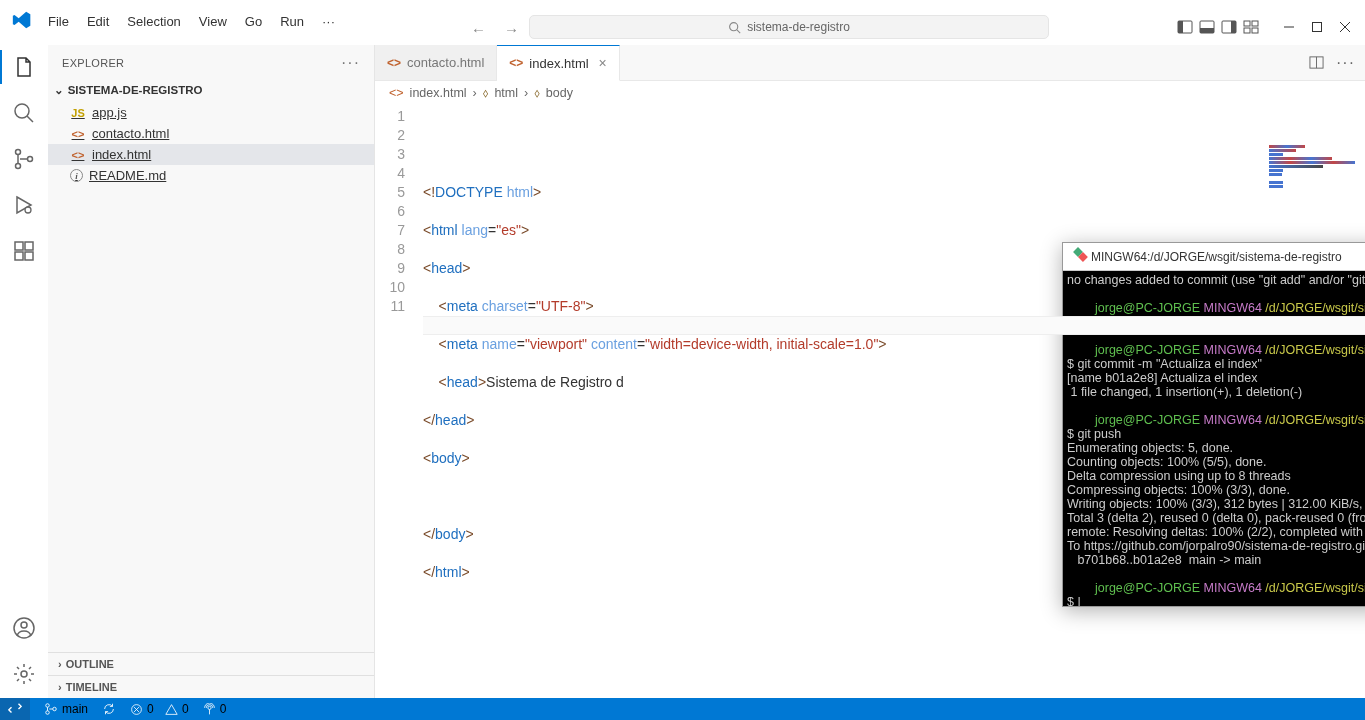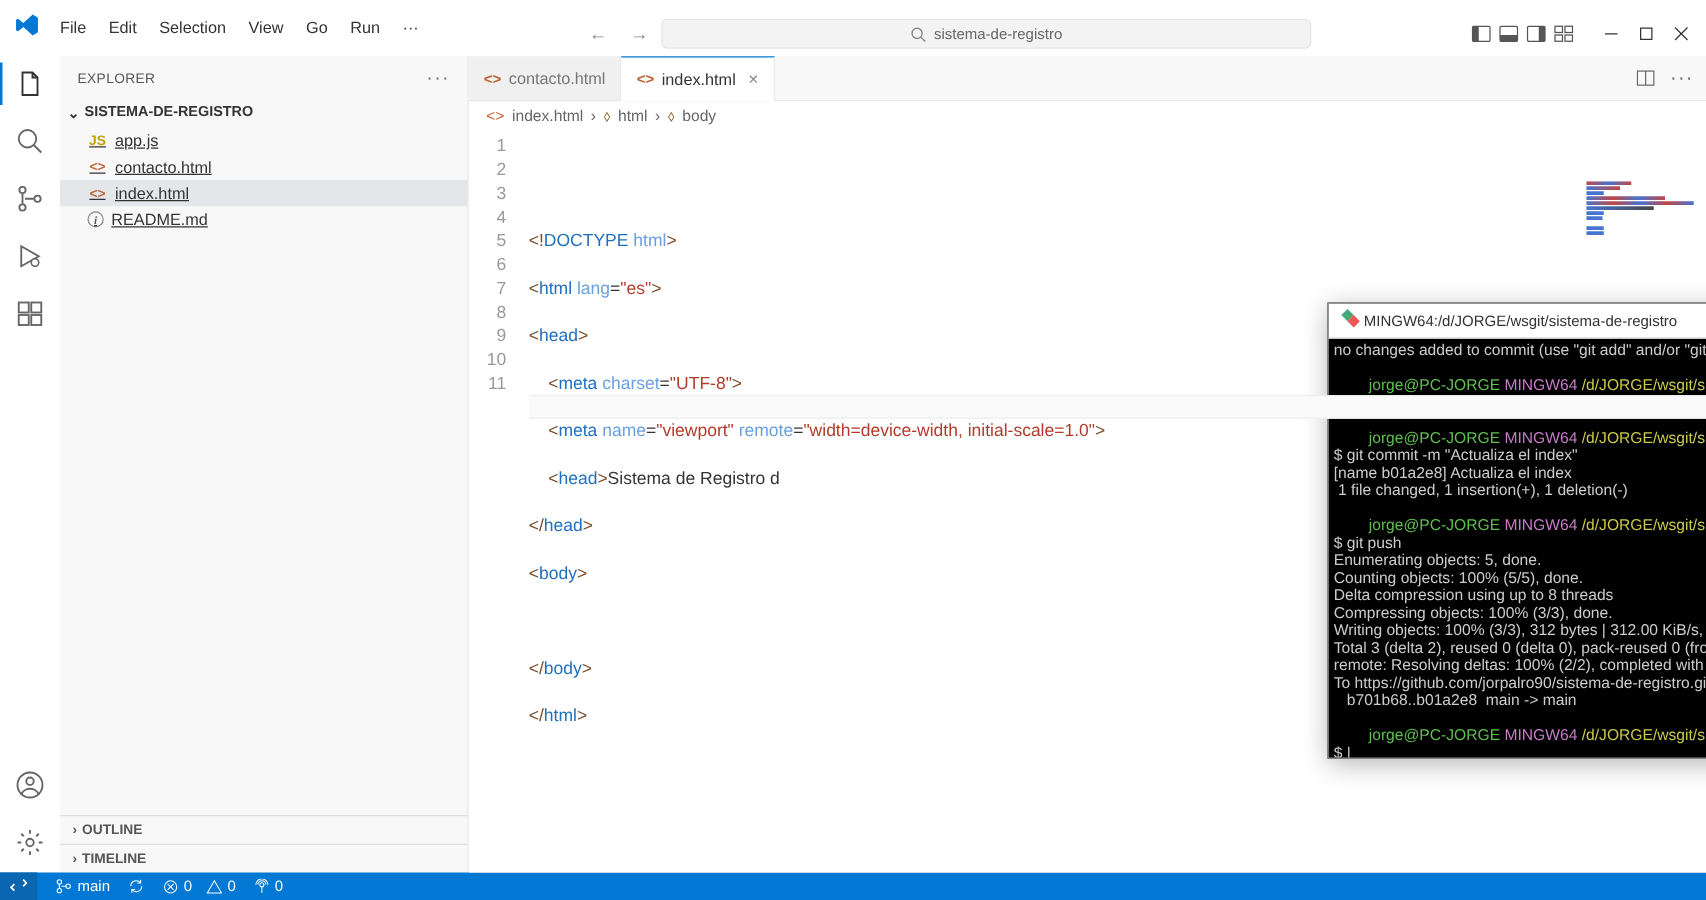--- a/index.html
+++ b/index.html
@@ -74,21 +74,21 @@
 .term-title { height:28px; background:#fff; display:flex; align-items:center; padding:0 8px; color:#333; font-size:12px; border-bottom:1px solid #ccc;}
 .term-title .tlogo { width:14px; height:14px; margin-right:6px; transform:rotate(45deg); display:inline-block;}
 .term-title .tlogo::before { content:""; display:block; width:7px; height:7px; background:#4a7; float:left;}
 .term-title .tlogo::after { content:""; display:block; width:7px; height:7px; background:#e55; float:left;}
 .term-body { flex:1; padding:2px 4px; overflow:hidden; color:#ccc; white-space:pre;}
 .tg { color:#5fbf4f;padding-left:28px;}
 .tp { color:#c77bc9;}
 .ty { color:#c9c94a;}
 
 
-.statusbar { height:22px; background:#0078d4; color:#ffffff; display:flex; align-items:center; font-size:12px; padding:4px 8px; gap:12px;}
+.statusbar { height:22px; background:#0078d4; color:#000000; display:flex; align-items:center; font-size:12px; padding:4px 8px; gap:12px;}
 .statusbar .sb-left { display:flex; align-items:center; gap:14px;}
 .statusbar .sb-remote { background:#0a66b0; margin-left:-8px; padding:0 8px; height:22px; display:flex; align-items:center;}
 .statusbar .sb-right { margin-left:auto; display:flex; align-items:center; gap:14px;}
 .si { display:flex; align-items:center; gap:4px; cursor:pointer;}
 </style>
 </head>
 <body>
 
 <div class="app">
 
@@ -287,21 +287,21 @@
             <div>9</div>
             <div>10</div>
             <div>11</div>
           </div>
         <div class="code-lines">
           <div class="hl-line"></div>
 <div><span class="t-brkt">&lt;!</span><span class="t-doctype">DOCTYPE</span> <span class="t-attr">html</span><span class="t-brkt">&gt;</span></div>
 <div><span class="t-brkt">&lt;</span><span class="t-tag">html</span> <span class="t-attr">lang</span>=<span class="t-val">"es"</span><span class="t-brkt">&gt;</span></div>
 <div><span class="t-brkt">&lt;</span><span class="t-tag">head</span><span class="t-brkt">&gt;</span></div>
 <div>    <span class="t-brkt">&lt;</span><span class="t-tag">meta</span> <span class="t-attr">charset</span>=<span class="t-val">"UTF-8"</span><span class="t-brkt">&gt;</span></div>
-<div>    <span class="t-brkt">&lt;</span><span class="t-tag">meta</span> <span class="t-attr">name</span>=<span class="t-val">"viewport"</span> <span class="t-attr">remote</span>=<span class="t-val">"width=device-width, initial-scale=1.0"</span><span class="t-brkt">&gt;</span></div>
+<div>    <span class="t-brkt">&lt;</span><span class="t-tag">meta</span> <span class="t-attr">name</span>=<span class="t-val">"viewport"</span> <span class="t-attr">content</span>=<span class="t-val">"width=device-width, initial-scale=1.0"</span><span class="t-brkt">&gt;</span></div>
 <div>    <span class="t-brkt">&lt;</span><span class="t-tag">head</span><span class="t-brkt">&gt;</span><span class="t-txt">Sistema de Registro d</span></div>
 <div><span class="t-brkt">&lt;/</span><span class="t-tag">head</span><span class="t-brkt">&gt;</span></div>
 <div><span class="t-brkt">&lt;</span><span class="t-tag">body</span><span class="t-brkt">&gt;</span></div>
 <div>&nbsp;</div>
 <div><span class="t-brkt">&lt;/</span><span class="t-tag">body</span><span class="t-brkt">&gt;</span></div>
 <div><span class="t-brkt">&lt;/</span><span class="t-tag">html</span><span class="t-brkt">&gt;</span></div>
         </div>
         <div class="minimap">
           <div style="background:linear-gradient(90deg,#b33,#36c,#b33);width:40%"></div>
           <div style="background:linear-gradient(90deg,#36c,#b33);width:30%"></div>

